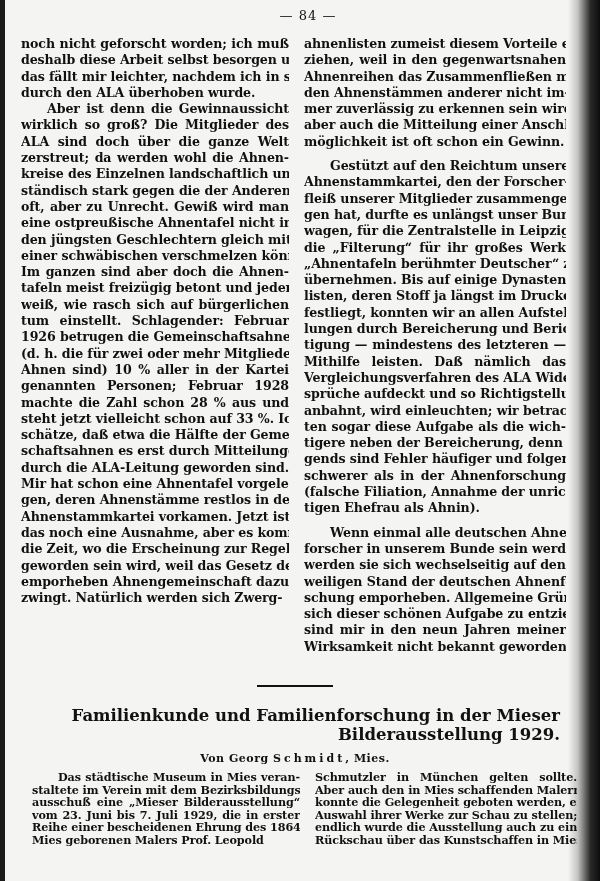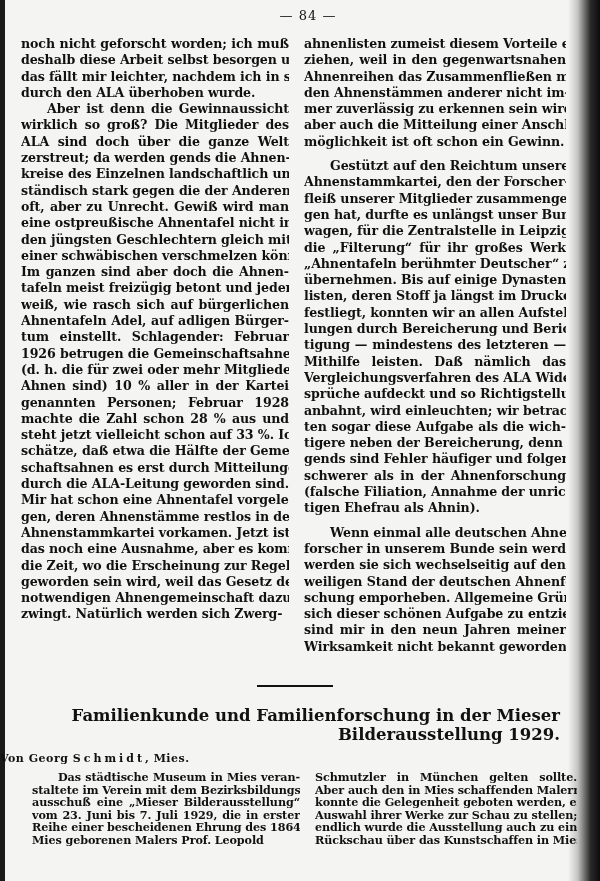--- a/index.html
+++ b/index.html
@@ -18,21 +18,21 @@
   .col { position:absolute; font-size:12.6px; line-height:16.3px; text-align:justify; font-weight:bold; letter-spacing:-0.1px; }
   .col-left { left:21px; top:36px; width:268px; }
   .col-right { left:304px; top:36px; width:262px; }
   .col p { margin:0; }
   .line { display:block; text-align:justify; text-align-last:justify; white-space:nowrap; overflow:hidden; }
   .line.last { text-align-last:left; }
   .indent { padding-left:26px; }
   .gap { height:8px; }
   .rule { position:absolute; left:257px; top:685px; width:76px; height:2px; background:#111; }
   .article-title { position:absolute; left:20px; top:706px; width:540px; text-align:right; font-size:16.5px; line-height:19px; font-weight:bold; }
-  .byline { position:absolute; left:0; top:752px; width:590px; font-size:11px; font-weight:bold; letter-spacing:0.5px; }
+  .byline { position:absolute; left:0; top:752px; width:590px; text-align:center; font-size:11px; font-weight:bold; letter-spacing:0.5px; }
   .byline .spaced { letter-spacing:3px; }
   .col2 { position:absolute; font-size:11.2px; line-height:12.6px; font-weight:bold; letter-spacing:-0.1px;margin-left:11px; }
   .col2-left { left:21px; top:771px; width:268px; }
   .col2-right { left:304px; top:771px; width:262px; }
 </style>
 </head>
 <body>
 
 <div class="left-edge"></div>
 <div class="right-edge"></div>
@@ -43,48 +43,47 @@
   <p id="cl-p0">
       <span class="line">noch nicht geforscht worden; ich muß</span>
       <span class="line">deshalb diese Arbeit selbst besorgen und</span>
       <span class="line">das fällt mir leichter, nachdem ich in so</span>
       <span class="line last">durch den ALA überhoben wurde.</span>
     </p>
   <p id="cl-p1">
       <span class="line indent">Aber ist denn die Gewinnaussicht</span>
       <span class="line">wirklich so groß? Die Mitglieder des</span>
       <span class="line">ALA sind doch über die ganze Welt</span>
-      <span class="line">zerstreut; da werden gends die Ahnen-</span>
+      <span class="line">zerstreut; da werden wohl die Ahnen-</span>
       <span class="line">kreise des Einzelnen landschaftlich und</span>
       <span class="line">ständisch stark gegen die der Anderen</span>
       <span class="line">oft, aber zu Unrecht. Gewiß wird man</span>
       <span class="line">eine ostpreußische Ahnentafel nicht in</span>
       <span class="line">den jüngsten Geschlechtern gleich mit</span>
       <span class="line">einer schwäbischen verschmelzen können.</span>
       <span class="line">Im ganzen sind aber doch die Ahnen-</span>
       <span class="line">tafeln meist freizügig betont und jeder</span>
       <span class="line">weiß, wie rasch sich auf bürgerlichen</span>
-      <span class="line">Ahnentafeln Adel, auf adligen Bürger-</span>
       <span class="line">tum einstellt. Schlagender: Februar</span>
       <span class="line">1926 betrugen die Gemeinschaftsahnen</span>
       <span class="line">(d. h. die für zwei oder mehr Mitglieder</span>
       <span class="line">Ahnen sind) 10 % aller in der Kartei</span>
       <span class="line">genannten Personen; Februar 1928</span>
       <span class="line">machte die Zahl schon 28 % aus und</span>
       <span class="line">steht jetzt vielleicht schon auf 33 %. Ich</span>
       <span class="line">schätze, daß etwa die Hälfte der Gemein-</span>
       <span class="line">schaftsahnen es erst durch Mitteilungen</span>
       <span class="line">durch die ALA-Leitung geworden sind.</span>
       <span class="line">Mir hat schon eine Ahnentafel vorgele-</span>
       <span class="line">gen, deren Ahnenstämme restlos in der</span>
       <span class="line">Ahnenstammkartei vorkamen. Jetzt ist</span>
       <span class="line">das noch eine Ausnahme, aber es kommt</span>
       <span class="line">die Zeit, wo die Erscheinung zur Regel</span>
       <span class="line">geworden sein wird, weil das Gesetz der</span>
-      <span class="line">notwendigen Ahnengemeinschaft dazu</span>
+      <span class="line">emporheben Ahnengemeinschaft dazu</span>
       <span class="line last">zwingt. Natürlich werden sich Zwerg-</span>
     </p>
 </div>
 
 <div class="col col-right">
   <p id="cr-p0">
       <span class="line">ahnenlisten zumeist diesem Vorteile ent-</span>
       <span class="line">ziehen, weil in den gegenwartsnahen</span>
       <span class="line">Ahnenreihen das Zusammenfließen mit</span>
       <span class="line">den Ahnenstämmen anderer nicht im-</span>

